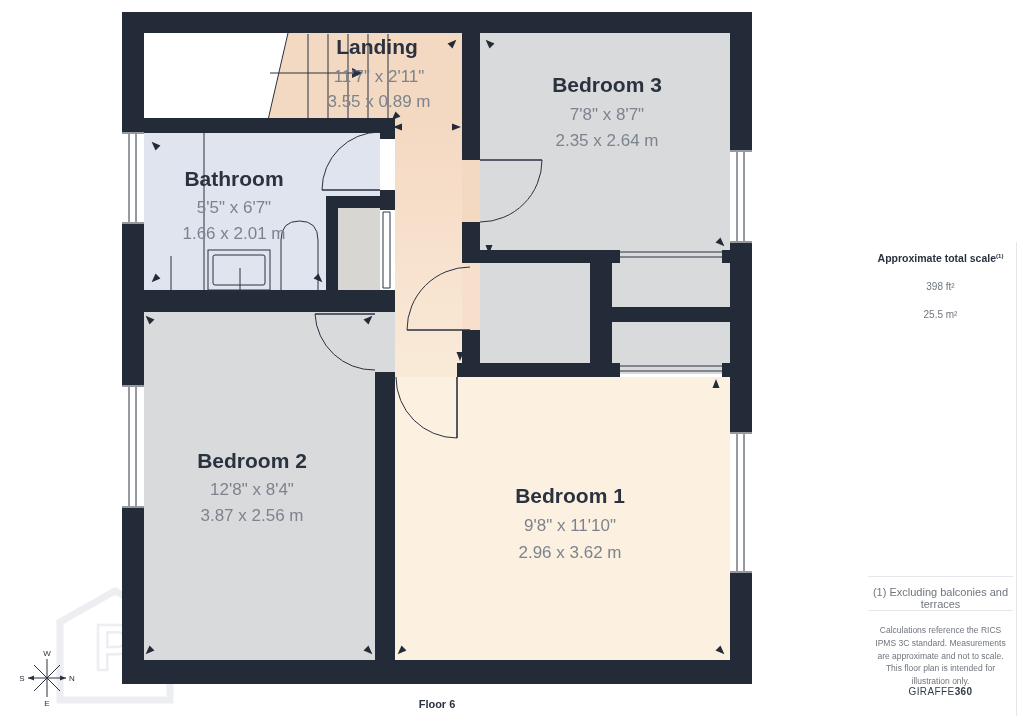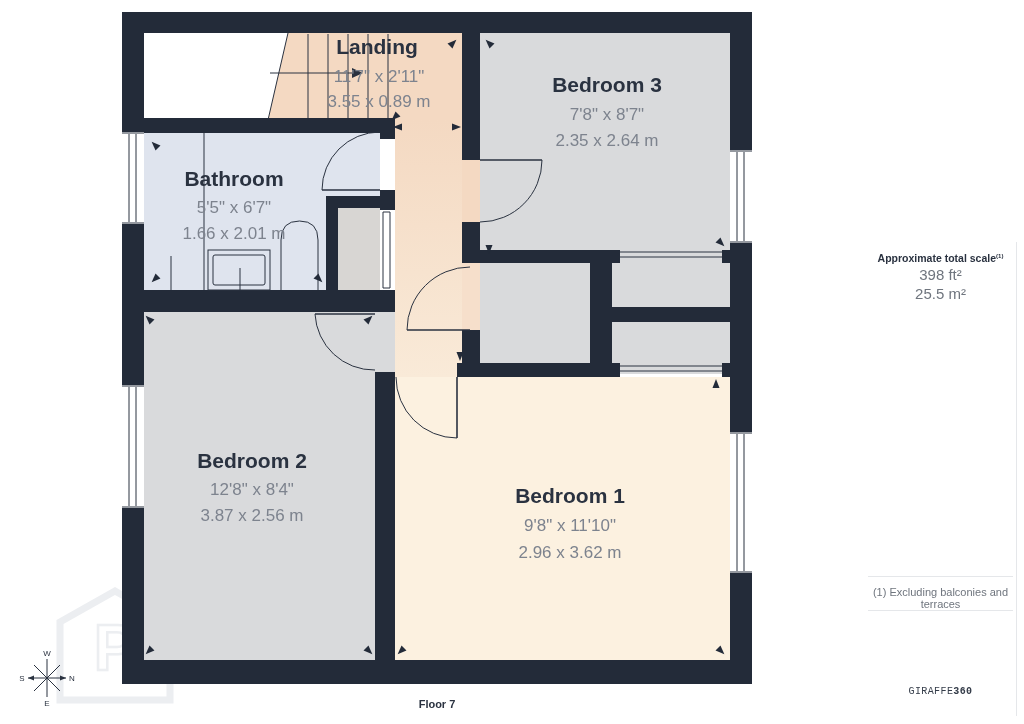--- a/index.html
+++ b/index.html
@@ -6,28 +6,28 @@
   .page{position:relative;width:1024px;height:724px;background:#ffffff;
         font-family:"Liberation Sans",sans-serif;overflow:hidden;}
   .plan-svg{position:absolute;left:0;top:0;}
   .room-name{font-family:"Liberation Sans",sans-serif;font-size:21px;font-weight:bold;fill:#2a3240;}
   .room-dim{font-family:"Liberation Sans",sans-serif;font-size:17px;fill:#7d838e;}
   .compass-letter{font-family:"Liberation Sans",sans-serif;font-size:8px;fill:#2a3240;}
   .sidebar{position:absolute;left:865px;top:0;width:151px;height:724px;}
   .area-block{position:absolute;left:0;top:252px;width:151px;text-align:center;}
   .area-title{font-size:10.5px;font-weight:bold;color:#2a3240;}
   .area-title sup{font-size:6px;}
-  .area-val{font-size:15px;color:#6f757e;margin-top:2px;}
+  .area-val{font-size:10px;color:#6f757e;margin-top:17px;}
   .divider{position:absolute;left:3px;width:145px;height:1px;background:#e5e7ea;}
   .note{position:absolute;left:0;top:586px;width:151px;text-align:center;
         font-size:11px;color:#6f757e;}
   .disclaimer{position:absolute;left:7px;top:624px;width:137px;text-align:center;
         font-size:8.5px;line-height:1.5;color:#6f757e;}
   .brand{position:absolute;left:0;top:686px;width:151px;text-align:center;
-        font-size:10px;letter-spacing:.4px;color:#343c49;font-family:Liberation Mono, monospace;}
+        font-size:10px;letter-spacing:.4px;color:#343c49;}
   .brand .b{font-weight:bold;}
   .vrule{position:absolute;left:1016px;top:242px;width:1px;height:474px;background:#e5e7ea;}
   .floor-label{position:absolute;left:122px;top:698px;width:630px;text-align:center;
         font-size:11px;font-weight:bold;color:#2a3240;}
 </style>
 </head>
 <body>
 
 <div class="page">
 
@@ -230,21 +230,22 @@
     <div class="area-block">
       <div class="area-title">
         <span>Approximate total scale</span><sup>(1)</sup>
       </div>
       <div class="area-val">398 ft²</div>
       <div class="area-val">25.5 m²</div>
     </div>
     <div class="divider" style="top:576px"></div>
     <div class="note">(1) Excluding balconies and terraces</div>
     <div class="divider" style="top:610px"></div>
+    <div class="disclaimer">Calculations reference the RICS IPMS 3C standard. Measurements are approximate and not to scale. This floor plan is intended for illustration only.</div>
     <div class="brand">
       <span>GIRAFFE</span><span class="b">360</span>
     </div>
   </div>
   <div class="vrule"></div>
 
-  <div class="floor-label">Floor 7</div>
+  <div class="floor-label">Floor 6</div>
 
 </div>
 
 </body></html>

